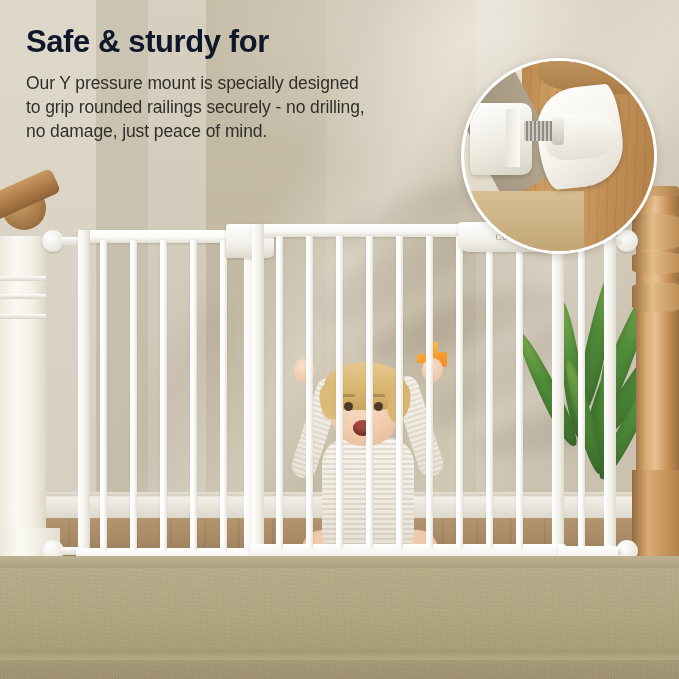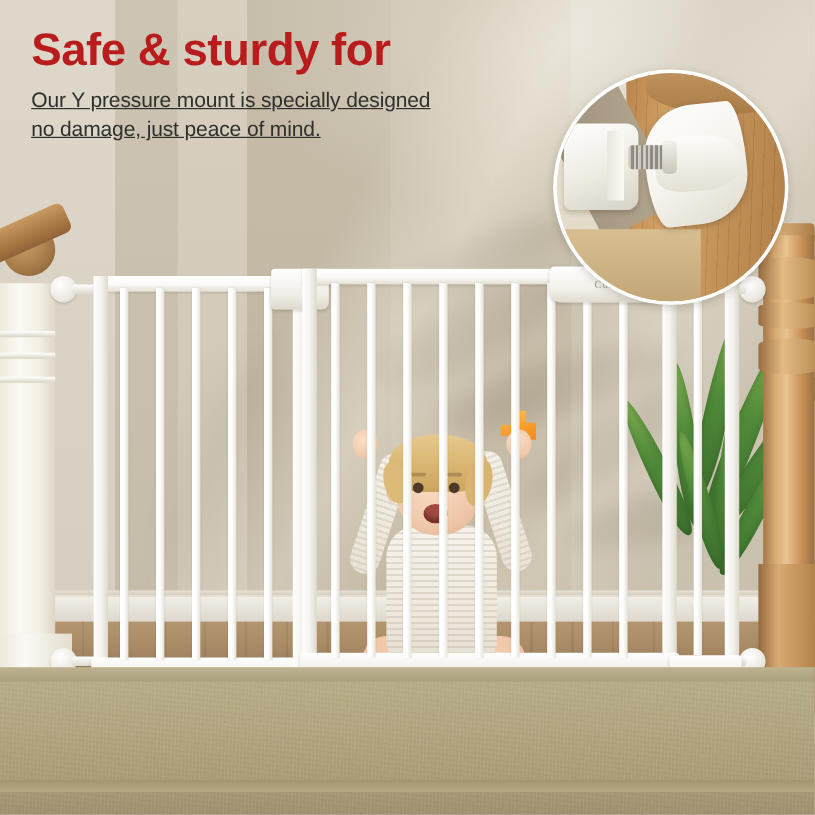--- a/index.html
+++ b/index.html
@@ -257,27 +257,26 @@
   }
   .foot-rail{
     position:absolute; height:20px; border-radius:3px;
     background:linear-gradient(180deg,#ffffff,#f4f2eb 55%,#dcd8cc);
     box-shadow:0 2px 3px rgba(0,0,0,.14);
   }
 
   
   .copy{ position:absolute; left:26px; top:22px; width:430px; }
   .headline{
-    font-size:38px; line-height:40px; font-weight:bold; color:#b91c1c;
+    font-size:31px; line-height:40px; font-weight:bold; color:#0f172a;
     letter-spacing:-.4px;
   }
   .subcopy{
     margin-top:9px; font-size:17.5px; line-height:24px; color:#2f2f2b;
     letter-spacing:-.1px;
-    text-decoration:underline;
   }
 
   
   .inset-wrap{ position:absolute; left:461px; top:58px; width:196px; height:196px; }
   .inset-tail{
     position:absolute; left:126px; top:138px; width:0; height:0;
     border-left:30px solid transparent;
     border-top:40px solid #ffffff;
     transform:rotate(-18deg);
   }
@@ -467,20 +466,21 @@
     <div class="bar" style="left:578px; top:240px; height:306px;"></div>
     <div class="foot-rail" style="left:558px; top:546px; width:60px;"></div>
   </div>
 
   <div class="copy">
     <div class="headline">
       <div>Safe &amp; sturdy for</div>
     </div>
     <div class="subcopy">
       <div>Our Y pressure mount is specially designed</div>
+      <div>to grip rounded railings securely - no drilling,</div>
       <div>no damage, just peace of mind.</div>
     </div>
   </div>
 
   <div class="inset-wrap">
     <div class="inset-tail"></div>
     <div class="inset">
       <div class="i-wood-big"></div>
       <div class="i-rail-cap"></div>
       <div class="i-wood-left"></div>

